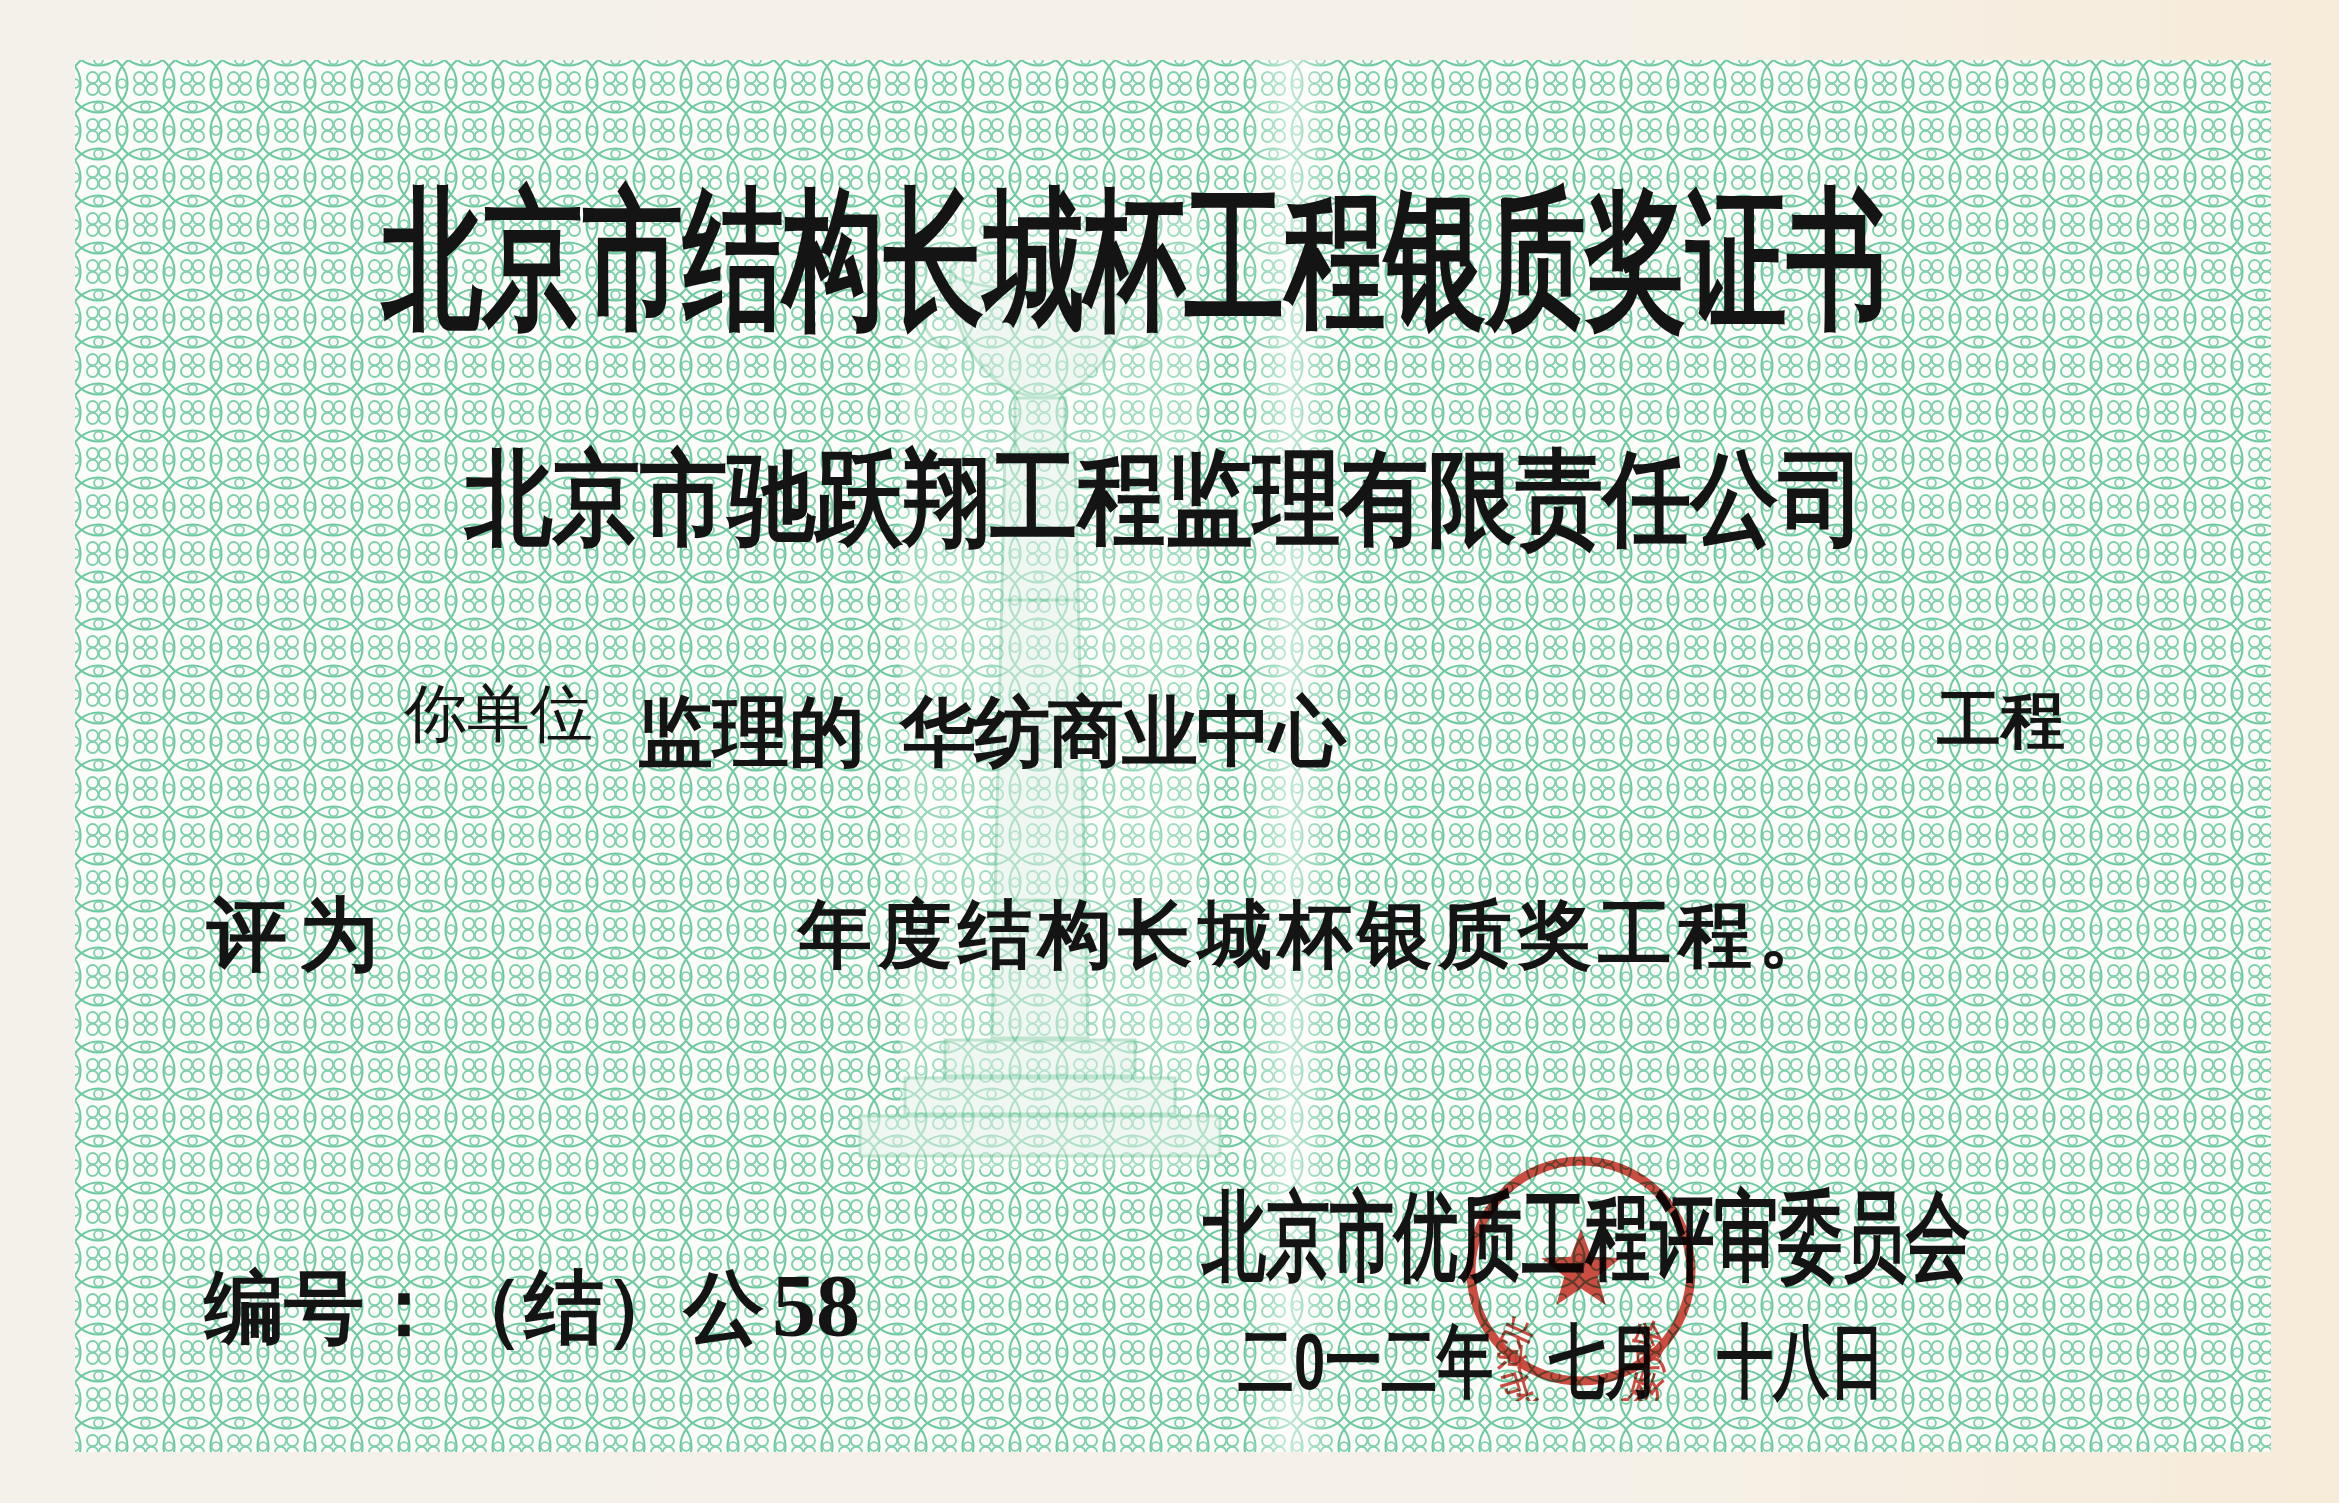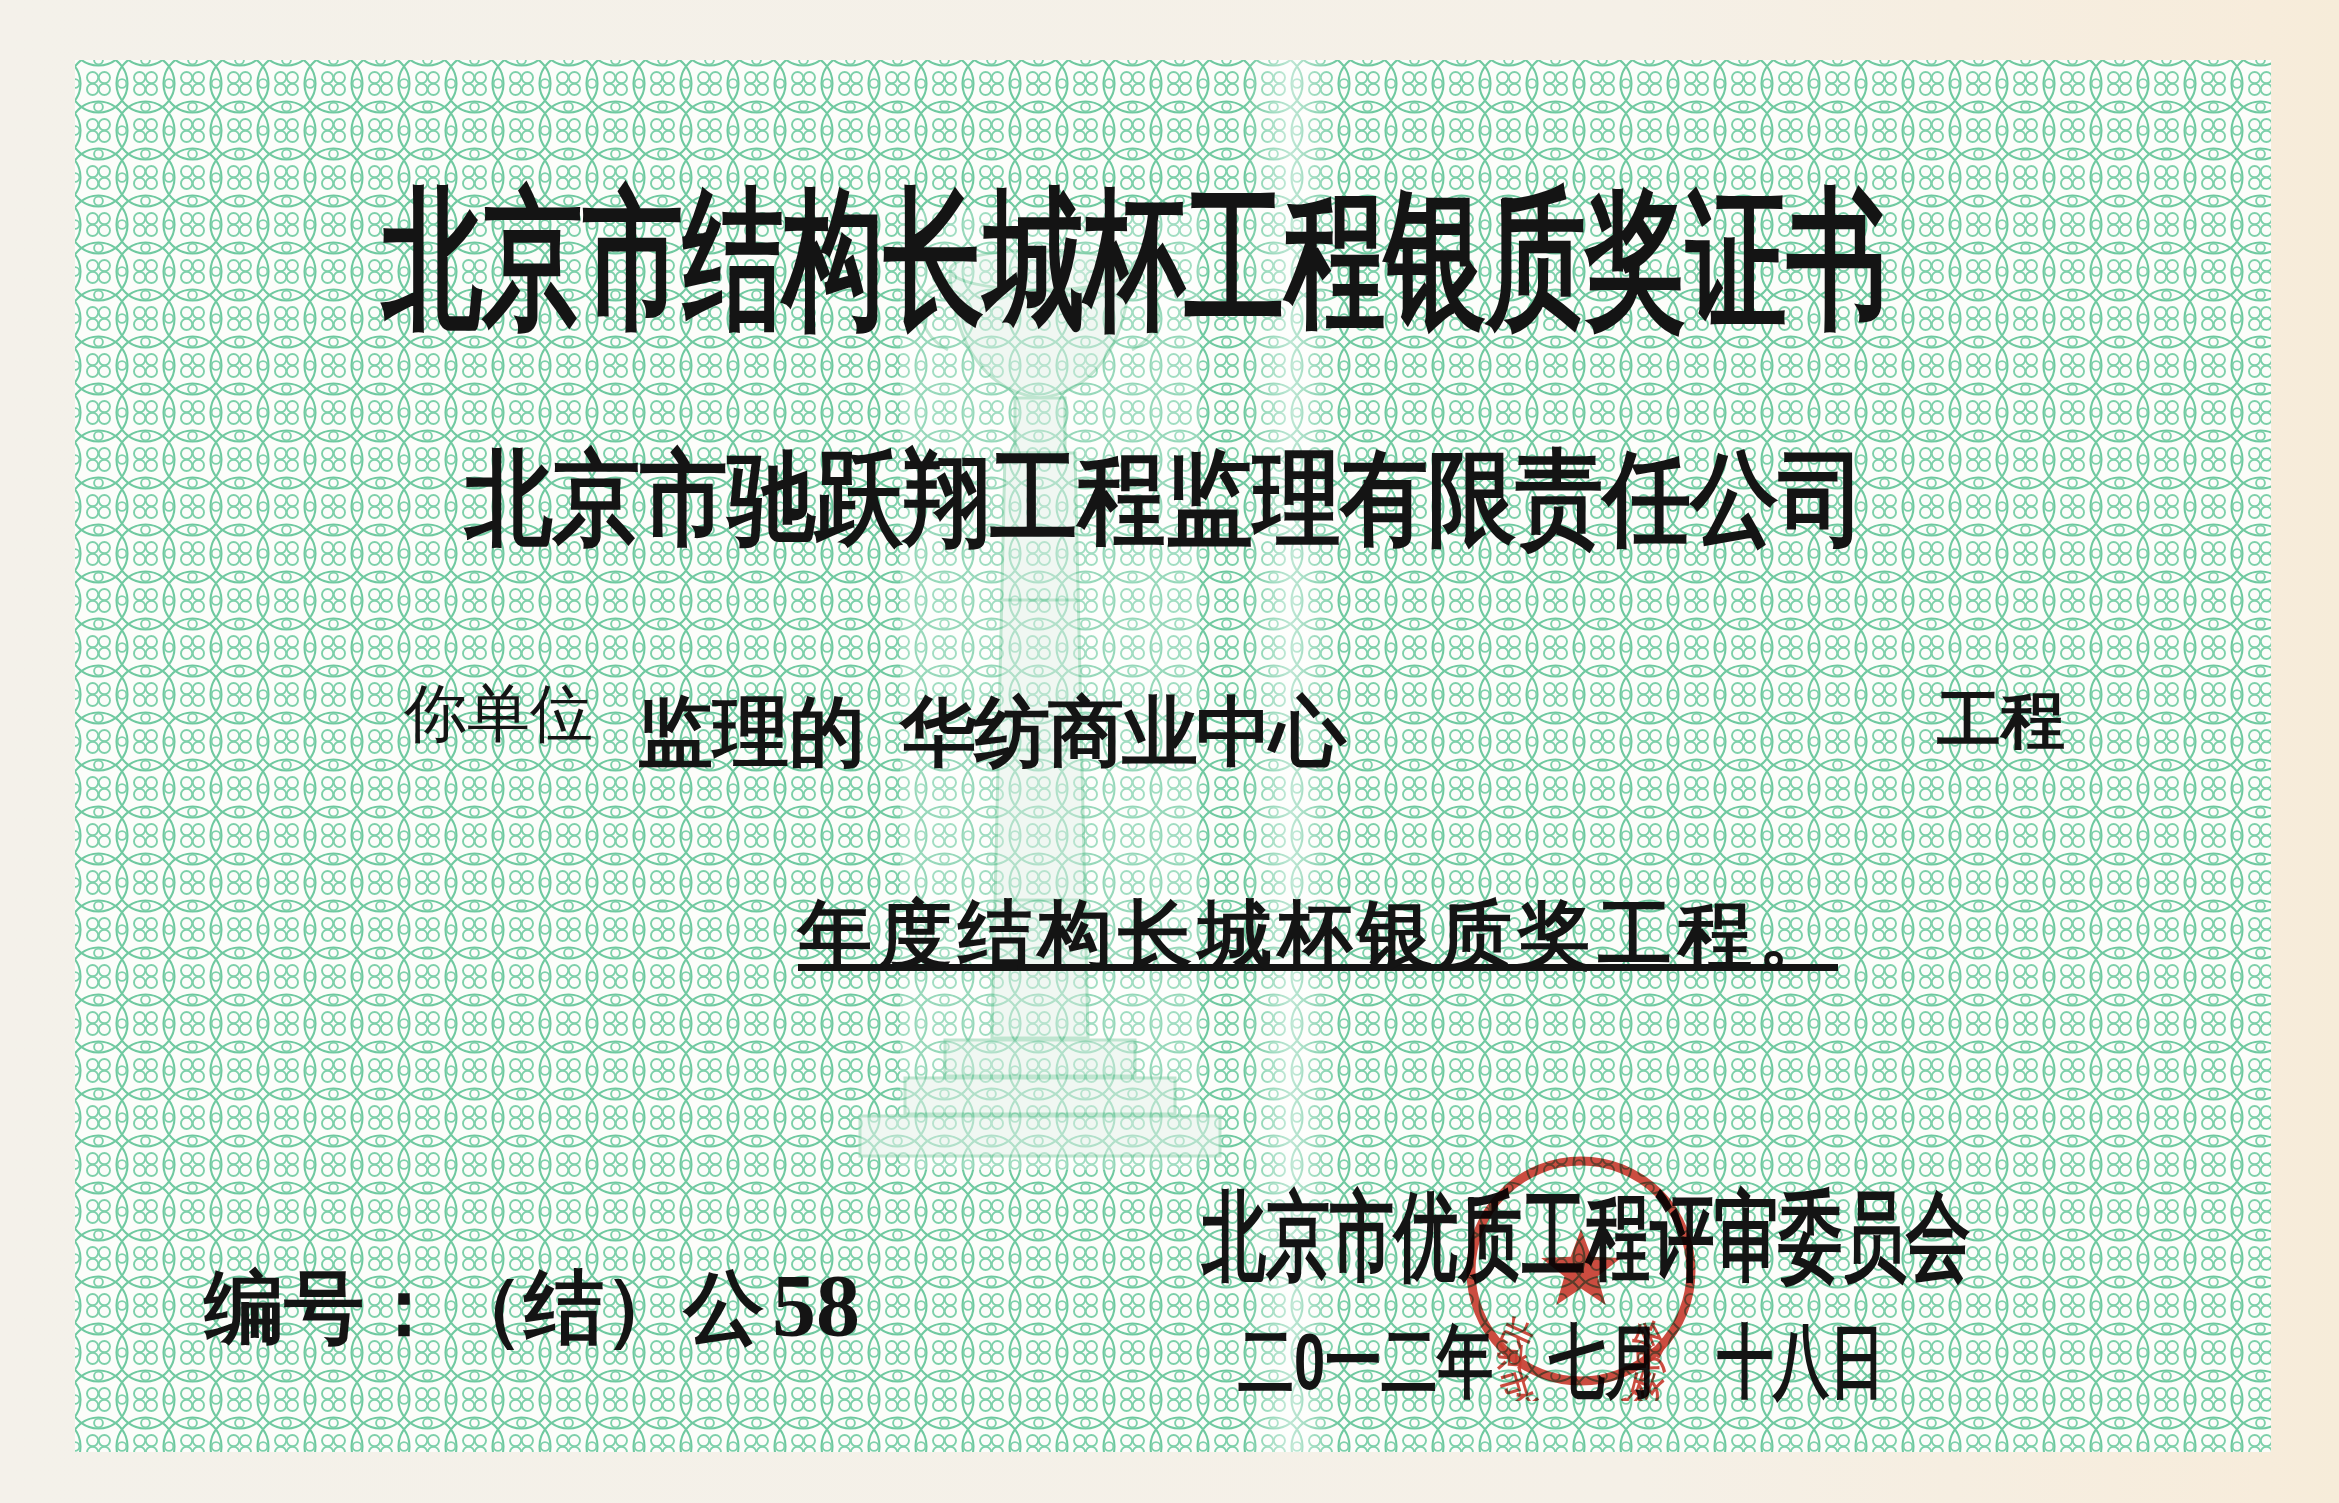--- a/index.html
+++ b/index.html
@@ -19,21 +19,21 @@
     transform:scaleX(.66);transform-origin:left top;letter-spacing:0;}
   .company{left:465px;top:448px;font-size:103px;font-weight:bold;
     font-family:"Liberation Serif",serif;transform:scaleX(.85);transform-origin:left top;}
   .l3-prefix{left:404px;top:682px;font-size:63px;font-weight:400;}
   .l3-mid{left:637px;top:694px;font-size:76px;font-weight:900;}
   .l3-project{left:900px;top:694px;font-size:76px;font-weight:600;letter-spacing:-2px;}
   .l3-suffix{left:1937px;top:688px;font-size:64px;font-weight:900;}
   .l4-prefix{left:207px;top:895px;font-size:80px;font-weight:900;letter-spacing:12px;}
   .l4-years{left:408px;top:893px;font-size:88px;font-weight:bold;
     font-family:"Liberation Serif",serif;}
-  .l4-suffix{left:798px;top:898px;font-size:74px;font-weight:900;letter-spacing:6px;text-decoration:underline;}
+  .l4-suffix{left:798px;top:898px;font-size:74px;font-weight:900;letter-spacing:6px;}
   .issuer{left:1202px;top:1188px;font-size:97px;font-weight:900;
     transform:scaleX(.66);transform-origin:left top;}
   .dateline{left:1238px;top:1322px;font-size:80px;font-weight:bold;
     transform:scaleX(.70);transform-origin:left top;}
   .serial{left:204px;top:1262px;font-size:80px;font-weight:bold;
     font-family:"Liberation Serif",serif;}
   .serial .num{font-size:88px;margin-left:8px;font-weight:bold;}
   .seal-svg{position:absolute;left:1451px;top:1141px;mix-blend-mode:multiply;opacity:.9;}
   .seal-text{font-size:30px;font-weight:bold;font-family:"Liberation Sans",sans-serif;}
 </style>
@@ -90,20 +90,21 @@
 
   <div class="abs title">北京市结构长城杯工程银质奖证书</div>
 
   <div class="abs company">北京市驰跃翔工程监理有限责任公司</div>
 
   <div class="abs l3-prefix">你单位</div>
   <div class="abs l3-project">华纺商业中心</div>
   <div class="abs l3-mid">监理的</div>
   <div class="abs l3-suffix">工程</div>
 
+  <div class="abs l4-prefix">评为</div>
   <div class="abs l4-suffix">年度结构长城杯银质奖工程。</div>
 
   <div class="abs serial">
     <span>编号：</span><span>（结）公</span><span class="num">58</span>
   </div>
 
   <div class="abs issuer">北京市优质工程评审委员会</div>
   <div class="abs dateline">
     <span>二0一二年</span>　<span>七月</span>　<span>十八日</span>
   </div>

